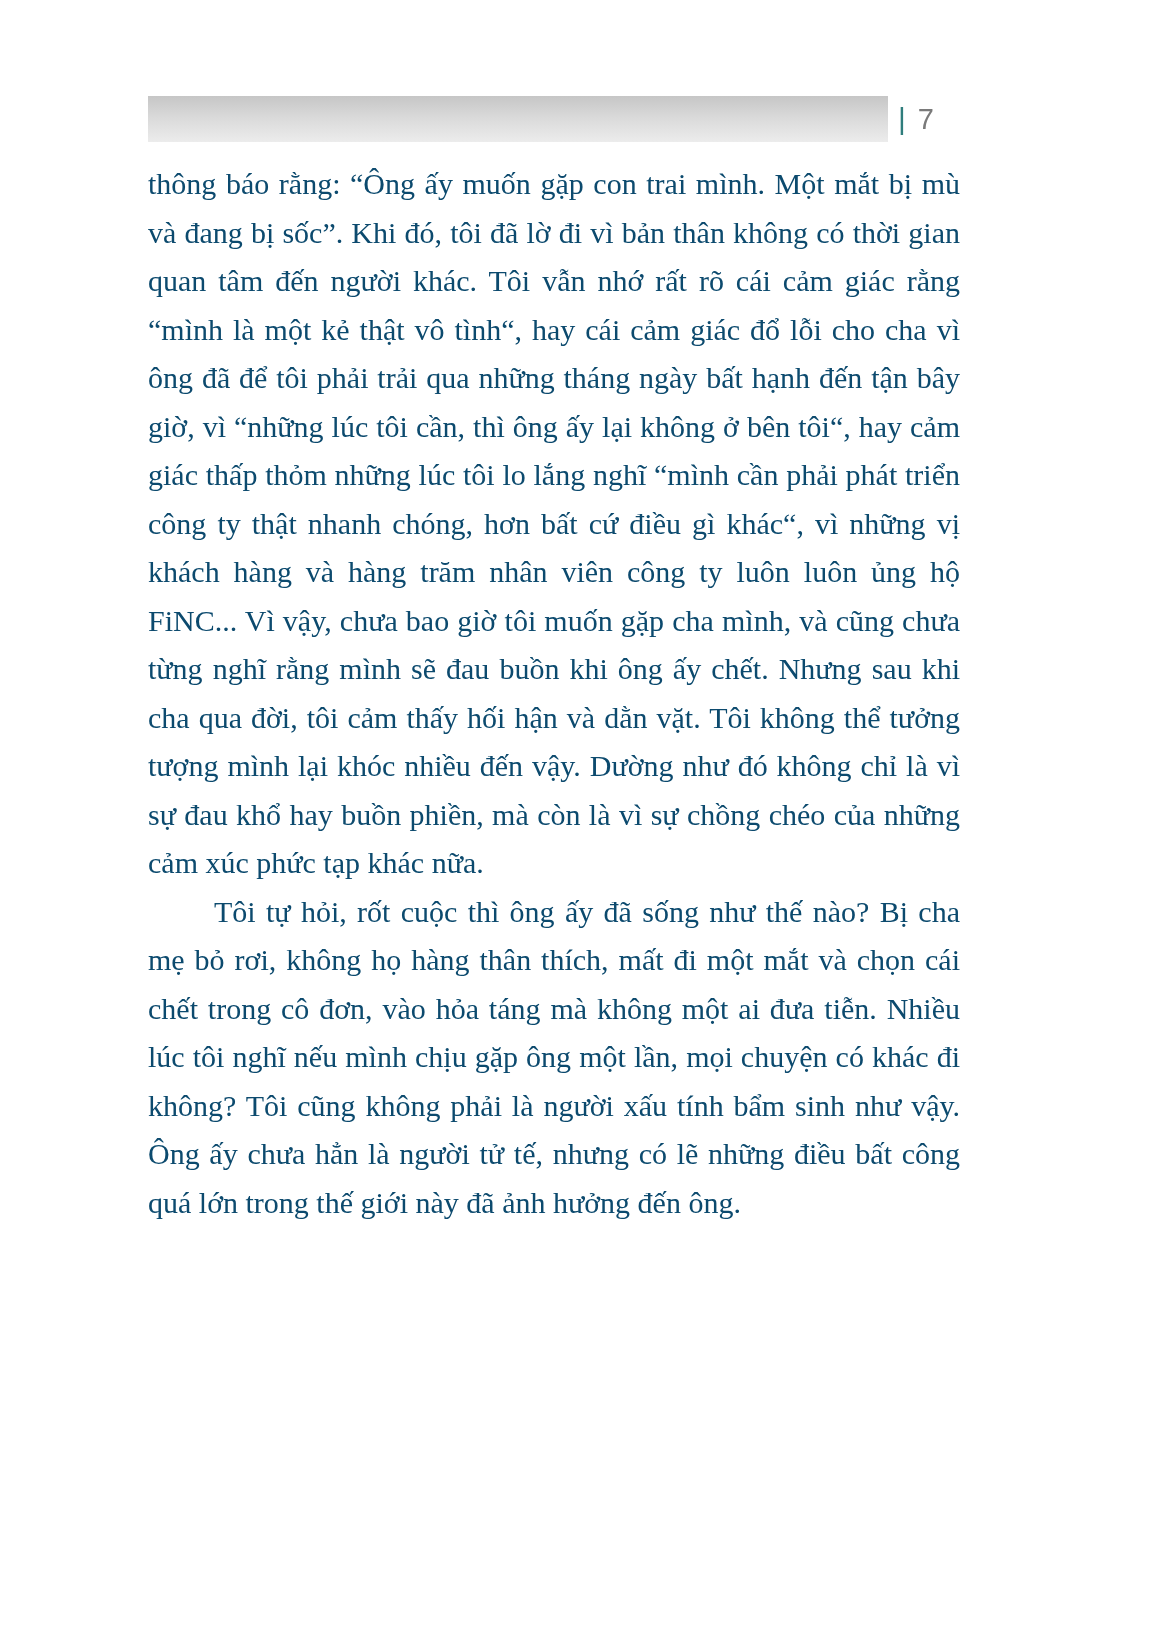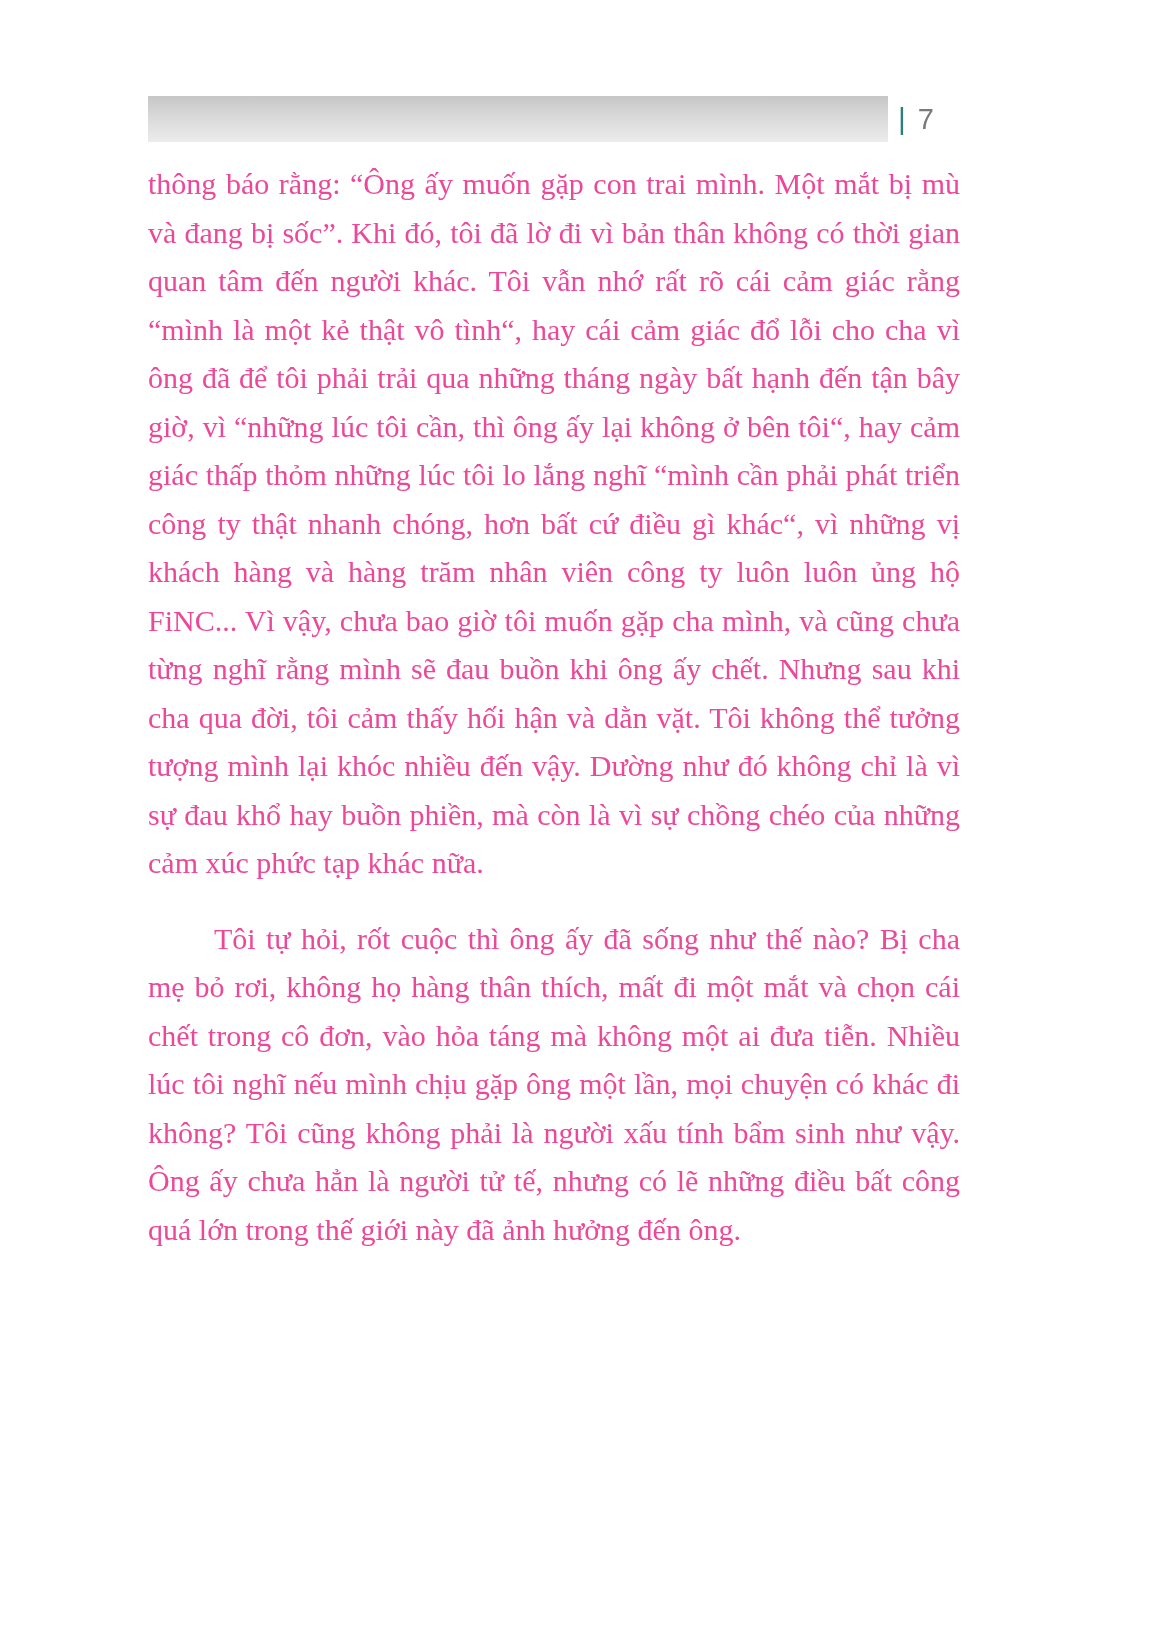--- a/index.html
+++ b/index.html
@@ -49,32 +49,32 @@
     color: #7a7a7a;
     font-size: 29px;
     line-height: 1;
     font-family: "Liberation Sans", sans-serif;
   }
   .content {
     position: absolute;
     left: 148px;
     top: 160px;
     width: 812px;
-    color: #ec4899;
+    color: #0c4a6e;
     font-size: 30px;
     line-height: 48.5px;
     text-align: justify;
     text-justify: inter-word;
   }
   .content p {
     margin: 0;
     padding: 0;
   }
   .content p + p {
-    margin-top: 27px;
+    margin-top: 0;
     text-indent: 66px;
   }
 </style>
 </head>
 <body>
 
 <div class="page">
 
   <div class="header">
     <div class="header-bar"></div>

